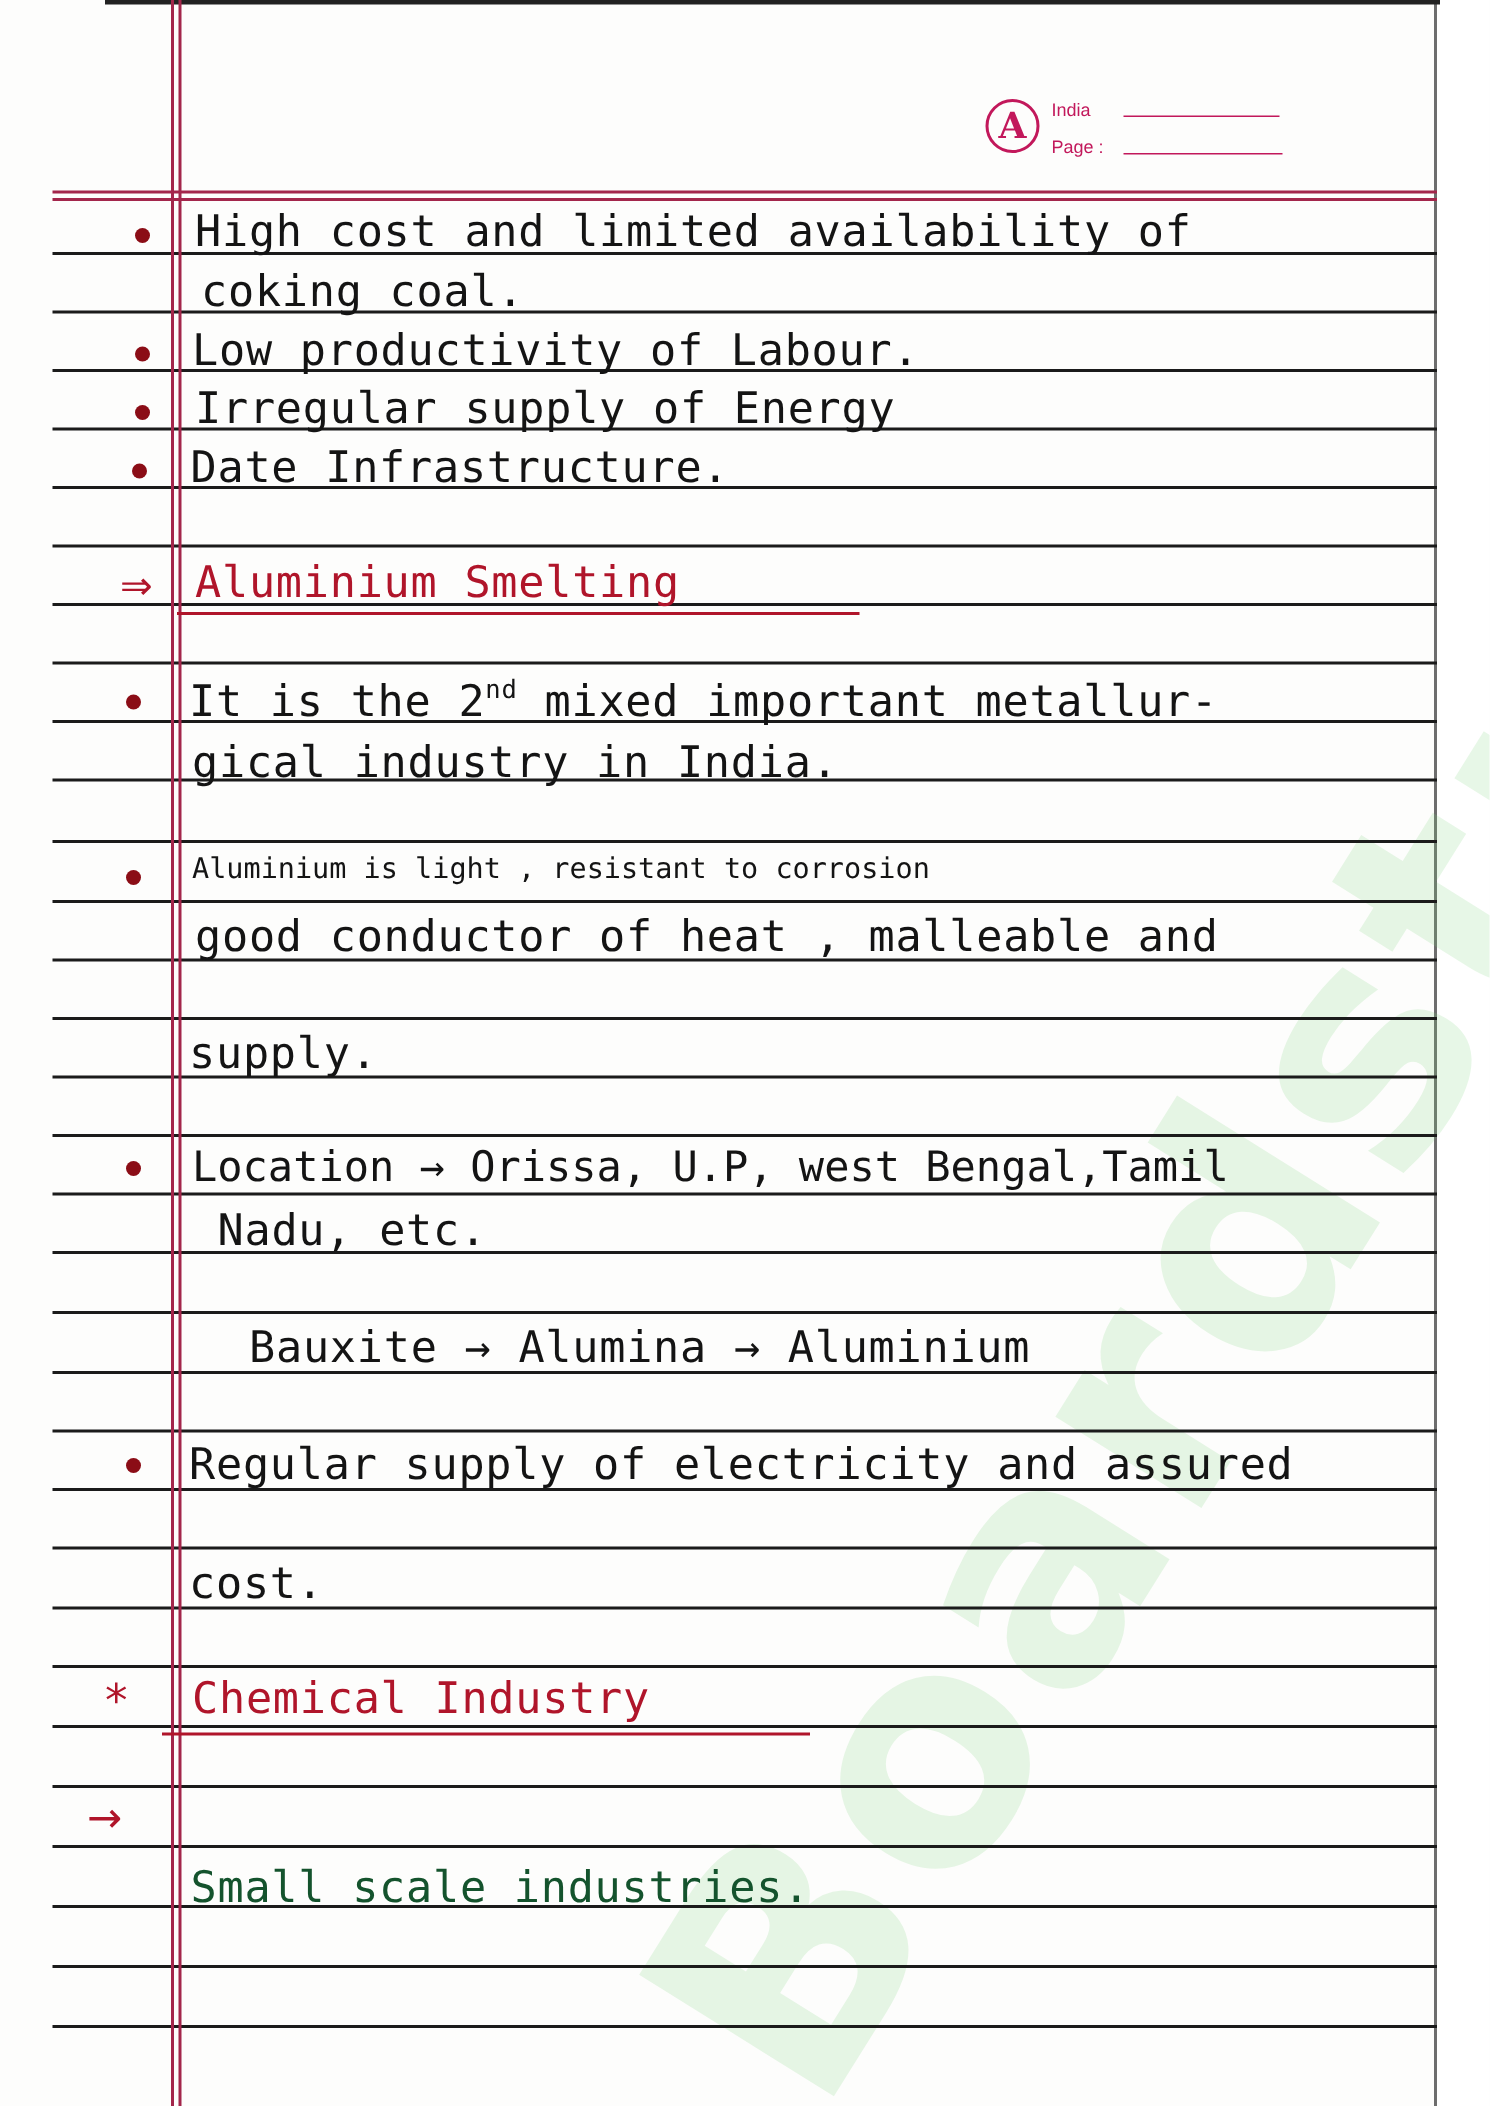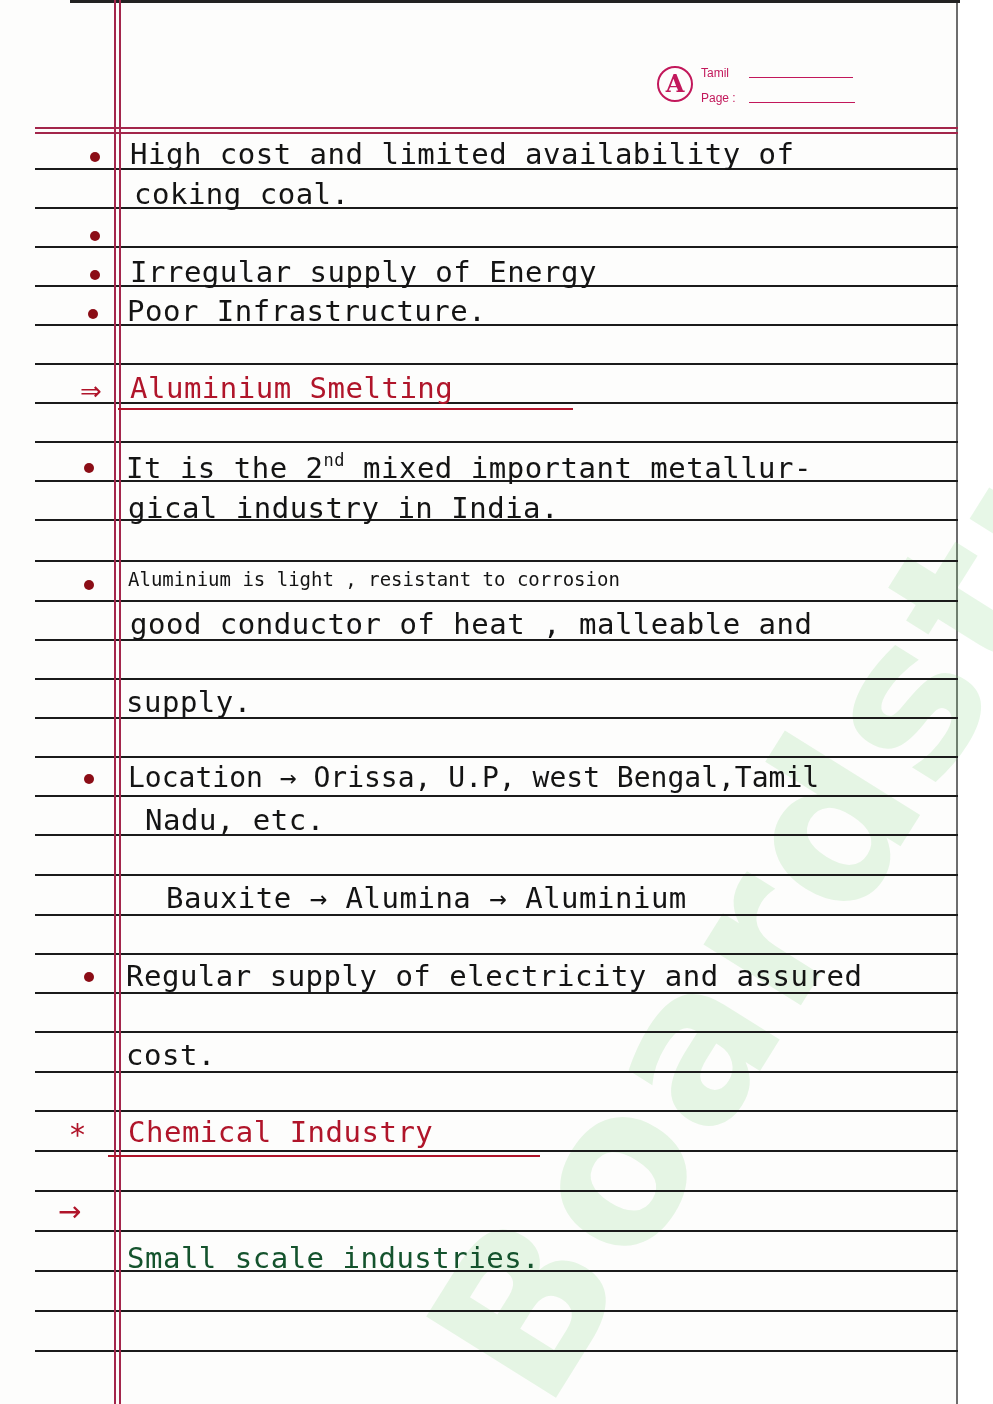--- a/index.html
+++ b/index.html
@@ -78,21 +78,21 @@
 
 <div class="page">
   <div class="top-shadow"></div>
 
   <div class="watermark">
     <span>Boardstudy</span>
   </div>
 
   <div class="stamp">
     <div class="stamp-logo">A</div>
-    <span class="stamp-label date">Tamil</span>
+    <span class="stamp-label date">India</span>
     <div class="stamp-blank date"></div>
     <span class="stamp-label page-no">Page :</span>
     <div class="stamp-blank page-no"></div>
   </div>
 
   <div class="top-red r1"></div>
   <div class="top-red r2"></div>
 
   <div class="rule" style="top:168px"></div>
   <div class="rule" style="top:207px"></div>
@@ -127,26 +127,27 @@
   <div class="rule" style="top:1350px"></div>
 
   <div class="margin-line l1"></div>
   <div class="margin-line l2"></div>
 
   <div class="marker bullet" style="left:90px;top:152px"></div>
   <div class="hw" style="left:130px;top:140px">High cost and limited availability of</div>
   <div class="hw" style="left:134px;top:180px">coking coal.</div>
 
   <div class="marker bullet" style="left:90px;top:231px"></div>
+  <div class="hw" style="left:128px;top:219px">Low productivity of Labour.</div>
 
   <div class="marker bullet" style="left:90px;top:270px"></div>
   <div class="hw" style="left:130px;top:258px">Irregular supply of Energy</div>
 
   <div class="marker bullet" style="left:88px;top:309px"></div>
-  <div class="hw" style="left:127px;top:297px">Poor Infrastructure.</div>
+  <div class="hw" style="left:127px;top:297px">Date Infrastructure.</div>
 
   <div class="marker text" style="left:80px;top:378px">⇒</div>
   <div class="hw red" style="left:130px;top:374px">Aluminium Smelting</div>
   <div class="heading-underline" style="left:118px;top:408px;width:455px"></div>
 
   <div class="marker bullet" style="left:84px;top:463px"></div>
   <div class="hw" style="left:126px;top:452px"><span>It is the 2</span><sup>nd</sup><span> mixed important metallur-</span></div>
   <div class="hw" style="left:128px;top:494px">gical industry in India.</div>
 
   <div class="marker bullet" style="left:84px;top:580px"></div>

